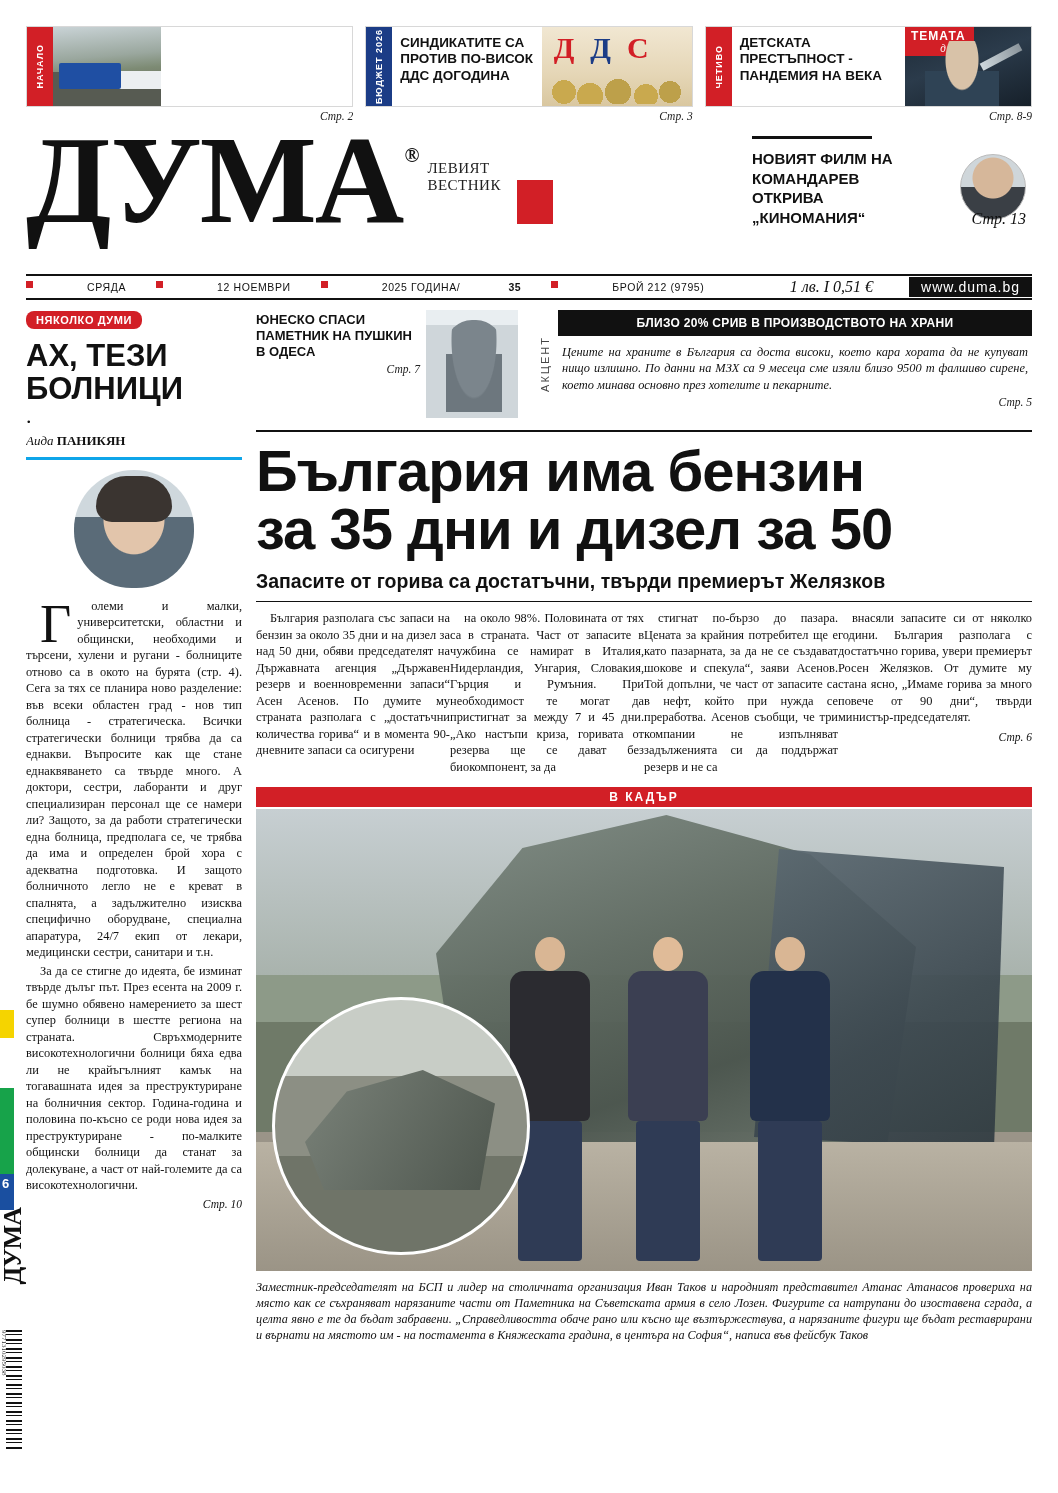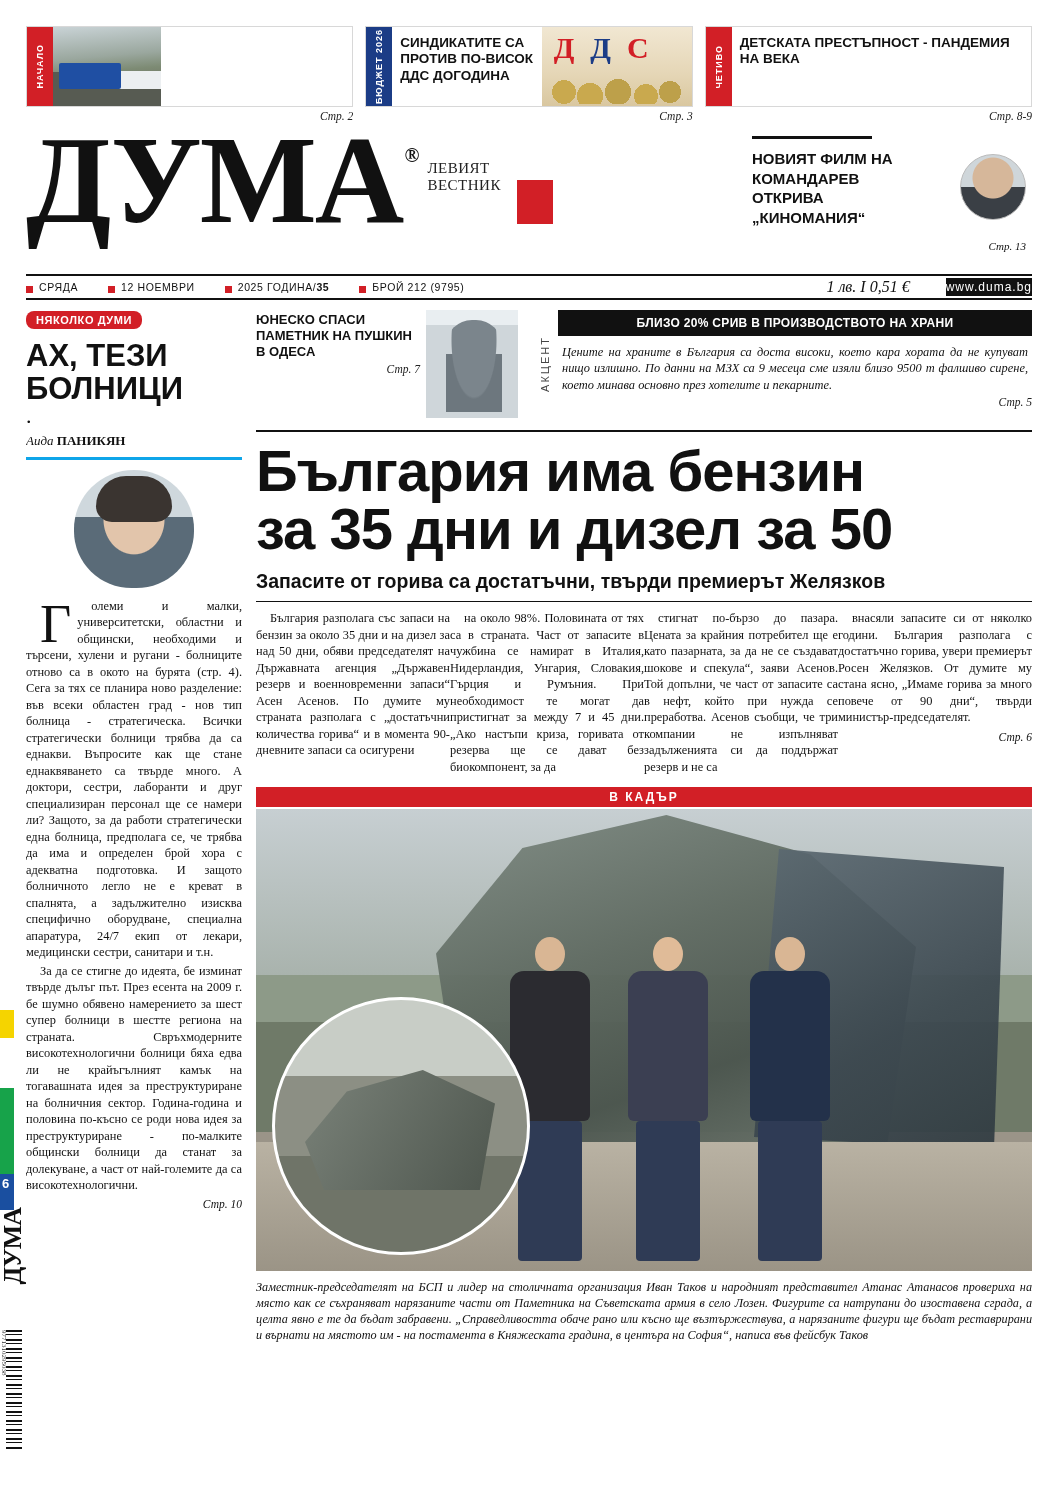--- a/index.html
+++ b/index.html
@@ -190,46 +190,46 @@
   .film-portrait {
     position: absolute;
     right: 6px;
     top: 28px;
     width: 66px; height: 66px;
     border-radius: 50%;
     background: radial-gradient(circle at 50% 36%, #d6b79a 0 20px, transparent 21px),
                 linear-gradient(180deg,#cfd6da 0 32px,#3a3f45 32px 100%);
     border: 1px solid #bbb;
   }
-  .film-ref { position:absolute; right:6px; top:114px; font-style:italic; font-size:11px;}
+  .film-ref { position:absolute; right:6px; top:84px; font-style:italic; font-size:16px;}
 
   
   .infobar {
     border-top: 2px solid #111;
     border-bottom: 2px solid #111;
     height: 26px;
     display: flex;
     align-items: center;
     font-family: "Liberation Sans", sans-serif;
     font-size: 10.5px;
     letter-spacing: 0.6px;
     margin-top: 2px;
   }
   .infobar .sq { width: 7px; height: 7px; background: #d21f26; margin-right: 6px; }
-  .infobar .item { display: flex; align-items: flex-end; margin-right: 30px; }
+  .infobar .item { display: flex; align-items: flex-start; margin-right: 30px; gap: 48px; }
   .infobar .price {
     margin-left: auto;
     font-family: "Liberation Serif", serif;
     font-style: italic;
     font-size: 16px;
     letter-spacing: 0;
     margin-right: 36px;
   }
   .infobar .site {
-    background: #111; color: #fff; font-size: 12px; padding: 2px 0;
+    background: #111; color: #fff; font-size: 14px; padding: 2px 12px;
     letter-spacing: 1px;
   }
   .infobar b { font-weight: bold; }
 
   
   .content { display: flex; gap: 14px; padding-top: 10px; }
   .col-left { width: 216px; }
   .col-right { flex: 1; }
 
   .label-red {
@@ -513,20 +513,28 @@
       </div>
       <div class="page-ref">Стр. 3</div>
     </div>
 
     <div class="teaser-wrap">
       <div class="teaser">
         <div class="teaser-tag red2">
             <span>ЧЕТИВО</span>
           </div>
         <div class="teaser-text">ДЕТСКАТА ПРЕСТЪПНОСТ - ПАНДЕМИЯ НА ВЕКА</div>
+        <div class="teaser-img t3-img">
+          <div class="temata">
+            <span>ТЕМАТА</span>
+            <i>днес</i>
+          </div>
+          <div class="figure"></div>
+          <div class="knife"></div>
+        </div>
       </div>
       <div class="page-ref">Стр. 8-9</div>
     </div>
   </div>
 
   <div class="masthead">
     <div class="logo">
       <span>ДУМА</span><span class="reg">®</span>
     </div>
     <div class="logo-sub">

